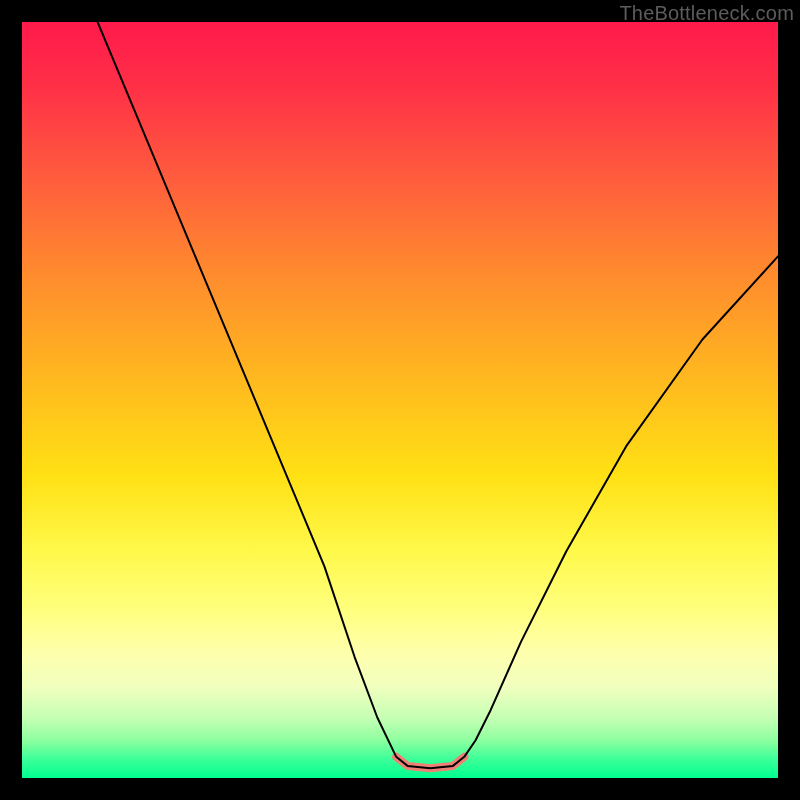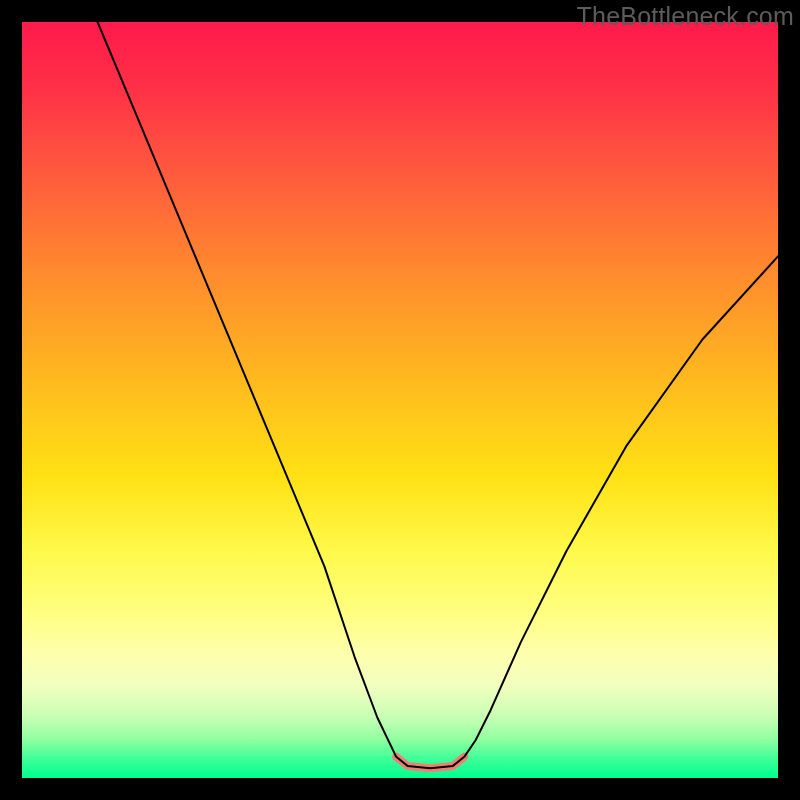--- a/index.html
+++ b/index.html
@@ -44,21 +44,21 @@
       #8effa0 95%,
       #3cff98 97.5%,
       #00ff90 100%
     );
   }
   .watermark {
     position: absolute;
     top: 2px;
     right: 6px;
     color: #5c5c5c;
-    font-size: 25px;
+    font-size: 20px;
     letter-spacing: 0.2px;
     user-select: none;
   }
   svg.curve {
     position: absolute;
     inset: 0;
     width: 100%;
     height: 100%;
   }
 </style>

